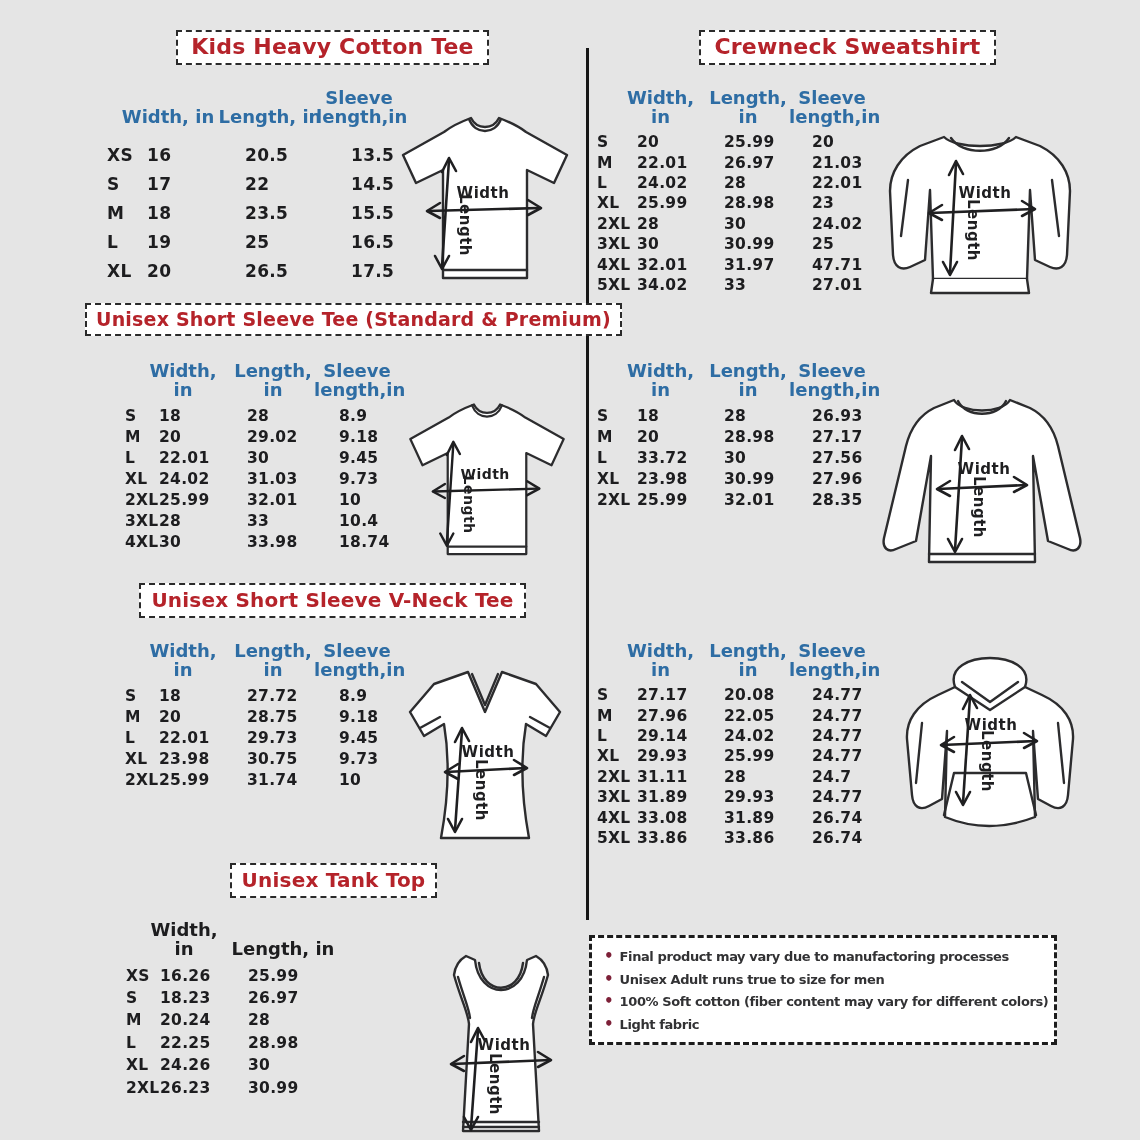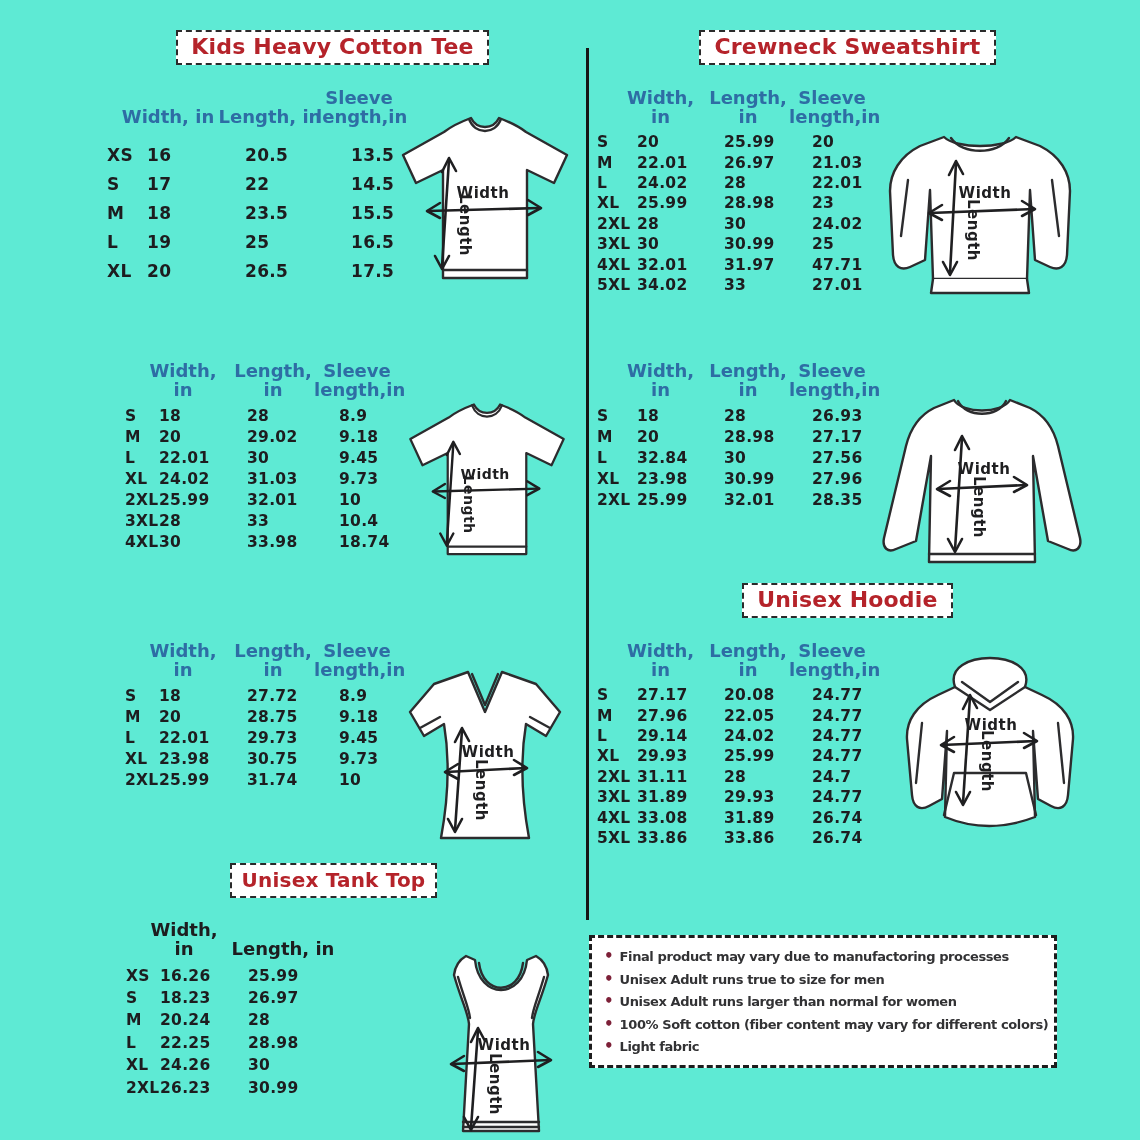--- a/index.html
+++ b/index.html
@@ -1,16 +1,16 @@
 <!DOCTYPE html>
 <html style="--title_red: #b5232a; --header_blue: #2e6da4; --ink: #1d1d1f; --bullet: #7d2038; --line: #161616;"><head>
 <meta charset="utf-8">
 <style>
   html,body { margin:0; padding:0; background:#ffffff; }
-  .canvas { position:relative; width:1140px; height:1140px; background:#5eead4;
+  .canvas { position:relative; width:1140px; height:1140px; background:#e5e5e5;
             font-family:"DejaVu Sans", sans-serif; color:var(--ink,#1d1d1f); }
 
   .divider { position:absolute; left:586px; top:48px; width:3px; height:872px;
              background:var(--line,#161616); }
 
   .sec { position:absolute; }
   .title-wrap { text-align:center; position:relative; z-index:2; }
   .title-box { display:inline-block; border:2px dashed #2a2a2a; padding:2px 13px 4px;
                color:var(--title_red,#b5232a); font-size:22px; font-weight:bold;
                letter-spacing:0.2px; white-space:nowrap; background:#fff; }
@@ -216,20 +216,23 @@
         <line x1="88" y1="45" x2="82" y2="155"></line>
         <path d="M81,57 L88,43 L95,56"></path>
         <path d="M75,144 L82,157 L89,144"></path>
         <text x="117" y="80" text-anchor="middle">Width</text>
         <text transform="translate(100,112) rotate(90)" text-anchor="middle">Length</text>
       </g>
     </svg>
   </section>
 
   <section class="sec" style="left:85px;top:303px;width:495px;height:270px">
+    <div class="title-wrap">
+      <span class="title-box small">Unisex Short Sleeve Tee (Standard &amp; Premium)</span>
+    </div>
     <div class="table compact cols4" style="left:36px;top:52px">
       <div class="tr head">
         <span class="th"></span>
         <span class="th">Width, in</span>
         <span class="th">Length, in</span>
         <span class="th sleeve">Sleeve length,in</span>
       </div>
       <div>
 
           <div class="tr body-row">
@@ -320,21 +323,21 @@
 
           <div class="tr body-row">
             <span class="td size">M</span>
             <span class="td">20</span>
             <span class="td">28.98</span>
             <span class="td">27.17</span>
           </div>
 
           <div class="tr body-row">
             <span class="td size">L</span>
-            <span class="td">32.84</span>
+            <span class="td">33.72</span>
             <span class="td">30</span>
             <span class="td">27.56</span>
           </div>
 
           <div class="tr body-row">
             <span class="td size">XL</span>
             <span class="td">23.98</span>
             <span class="td">30.99</span>
             <span class="td">27.96</span>
           </div>
@@ -360,20 +363,23 @@
         <line x1="100" y1="46" x2="93" y2="158"></line>
         <path d="M93,58 L100,44 L107,57"></path>
         <path d="M86,147 L93,160 L100,147"></path>
         <text x="122" y="82" text-anchor="middle">Width</text>
         <text transform="translate(112,115) rotate(90)" text-anchor="middle">Length</text>
       </g>
     </svg>
   </section>
 
   <section class="sec" style="left:85px;top:583px;width:495px;height:270px">
+    <div class="title-wrap">
+      <span class="title-box mid">Unisex Short Sleeve V-Neck Tee</span>
+    </div>
     <div class="table compact cols4" style="left:36px;top:52px">
       <div class="tr head">
         <span class="th"></span>
         <span class="th">Width, in</span>
         <span class="th">Length, in</span>
         <span class="th sleeve">Sleeve length,in</span>
       </div>
       <div>
 
           <div class="tr body-row">
@@ -426,23 +432,20 @@
         <line x1="64" y1="70" x2="57" y2="170"></line>
         <path d="M57,82 L64,68 L71,81"></path>
         <path d="M50,159 L57,172 L64,159"></path>
         <text x="90" y="97" text-anchor="middle">Width</text>
         <text transform="translate(78,130) rotate(90)" text-anchor="middle">Length</text>
       </g>
     </svg>
   </section>
 
   <section class="sec" style="left:595px;top:583px;width:505px;height:280px">
-    <div class="title-wrap">
-      <span class="title-box">Unisex Hoodie</span>
-    </div>
     <div class="table dense cols4r" style="left:-2px;top:52px">
       <div class="tr head">
         <span class="th"></span>
         <span class="th">Width, in</span>
         <span class="th">Length, in</span>
         <span class="th sleeve">Sleeve length,in</span>
       </div>
       <div>
 
           <div class="tr body-row">
@@ -598,23 +601,20 @@
   <div class="notes">
 
       <div class="note-line">
         <span class="bullet">•</span><span class="note-text">Final product may vary due to manufactoring processes</span>
       </div>
 
       <div class="note-line">
         <span class="bullet">•</span><span class="note-text">Unisex Adult runs true to size for men</span>
       </div>
 
-      <div class="note-line">
-        <span class="bullet">•</span><span class="note-text">Unisex Adult runs larger than normal for women</span>
-      </div>
 
       <div class="note-line">
         <span class="bullet">•</span><span class="note-text">100% Soft cotton (fiber content may vary for different colors)</span>
       </div>
 
       <div class="note-line">
         <span class="bullet">•</span><span class="note-text">Light fabric</span>
       </div>
 
     </div>

